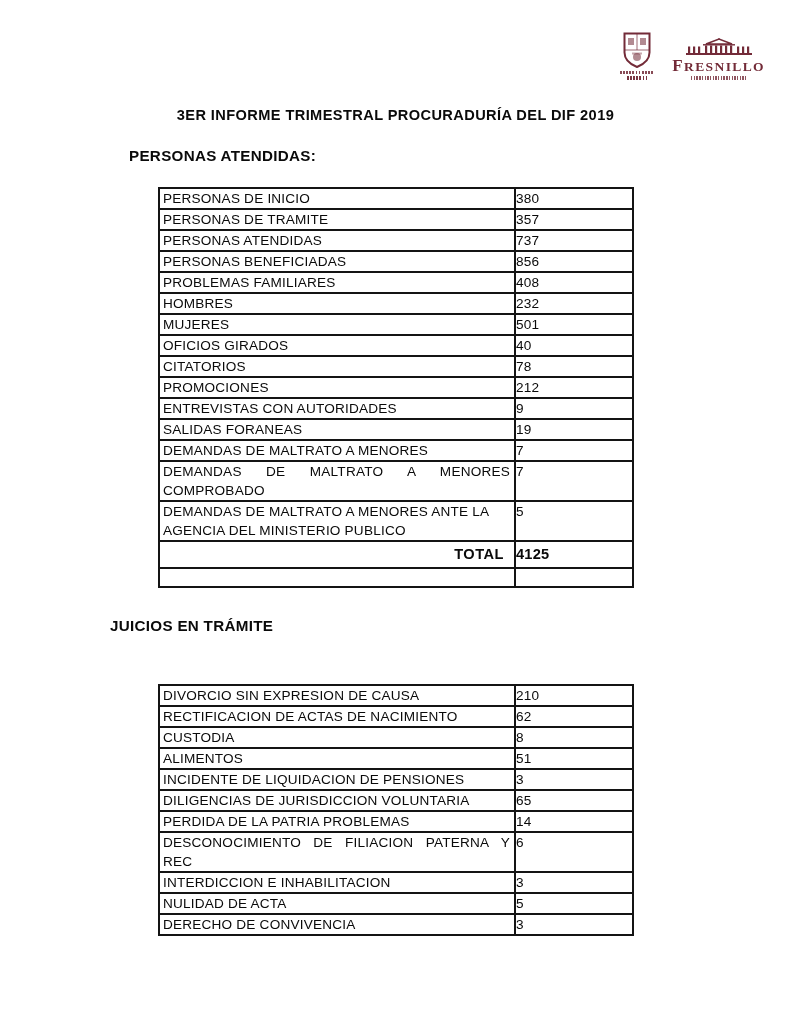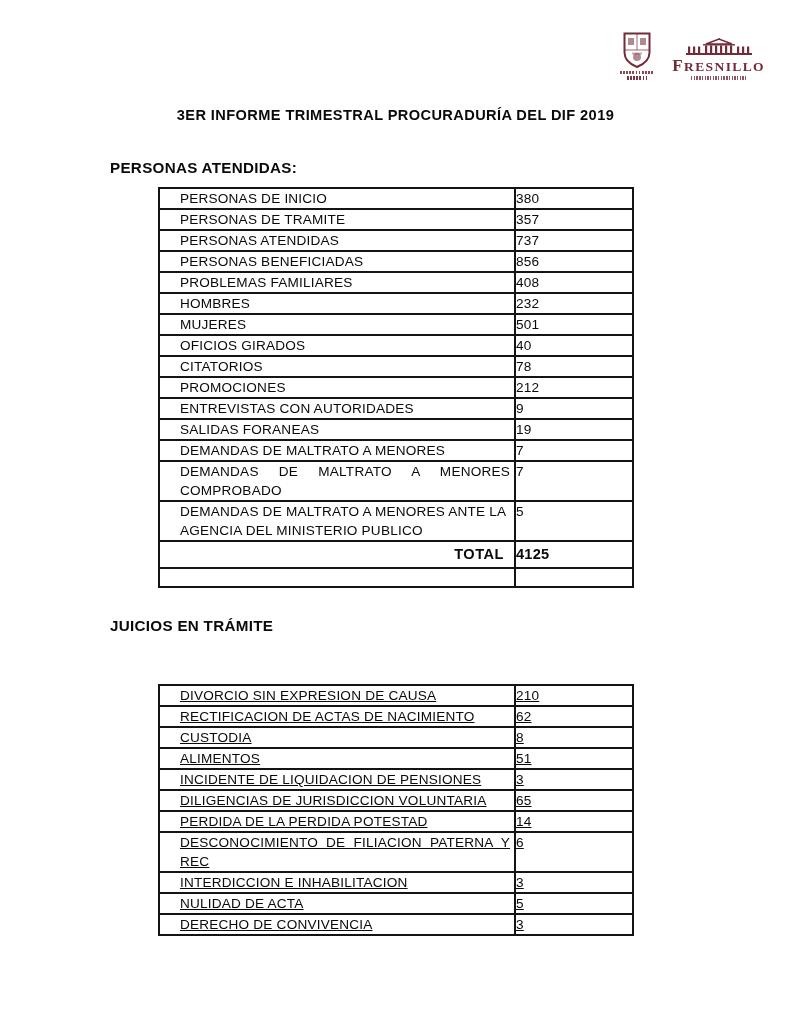--- a/index.html
+++ b/index.html
@@ -28,36 +28,36 @@
   .wordmark::first-letter{font-size:17px;}
   .tagline-bar{width:56px;height:4px;margin-top:2px;opacity:.8;
     background:repeating-linear-gradient(90deg,var(--maroon) 0,var(--maroon) 1.4px,transparent 1.4px,transparent 2.7px);}
 
   
   .doc-title{
     position:absolute;top:107px;left:0;width:100%;
     text-align:center;font-weight:700;font-size:14.6px;letter-spacing:.4px;
   }
   .section-heading{position:absolute;left:110px;font-weight:700;font-size:15.2px;letter-spacing:.3px;}
-  .heading-1{top:159px;}
+  .heading-1{top:147px;margin-left:19px;}
   .heading-2{top:617px;}
 
   
   .data-table{
     position:absolute;left:158px;width:476px;
     border-collapse:collapse;table-layout:fixed;background:#fff;
   }
   .table-1{top:187px;}
-  .table-2{top:684px;text-decoration:underline;}
+  .table-2{top:684px;}
   .data-table td{
     border:2px solid #141414;
     font-size:13.6px;line-height:19px;letter-spacing:.2px;
     padding:0;vertical-align:top;
   }
-  td.label{padding:0 4px 0 20px;}
+  td.label{padding:0 4px 0 3px;}
   td.value{width:116px;}
   tr.total td{line-height:25px;font-weight:700;font-size:14.6px;margin-top:16px;}
   tr.total td.label{text-align:right;padding-right:10px;letter-spacing:.5px;}
   tr.empty td{height:17px;line-height:17px;}
   .line{display:block;}
   .line.justify{text-align:justify;text-align-last:justify;}
 </style>
 </head>
 <body>
 
@@ -209,21 +209,21 @@
         </tr>
         <tr>
           <td class="label">INCIDENTE DE LIQUIDACION DE PENSIONES</td>
           <td class="value">3</td>
         </tr>
         <tr>
           <td class="label">DILIGENCIAS DE JURISDICCION VOLUNTARIA</td>
           <td class="value">65</td>
         </tr>
         <tr>
-          <td class="label">PERDIDA DE LA PERDIDA POTESTAD</td>
+          <td class="label">PERDIDA DE LA PATRIA PROBLEMAS</td>
           <td class="value">14</td>
         </tr>
         <tr>
           <td class="label">
             <span class="line justify">DESCONOCIMIENTO DE FILIACION PATERNA Y</span>
             <span class="line">REC</span>
           </td>
           <td class="value">6</td>
         </tr>
         <tr>

